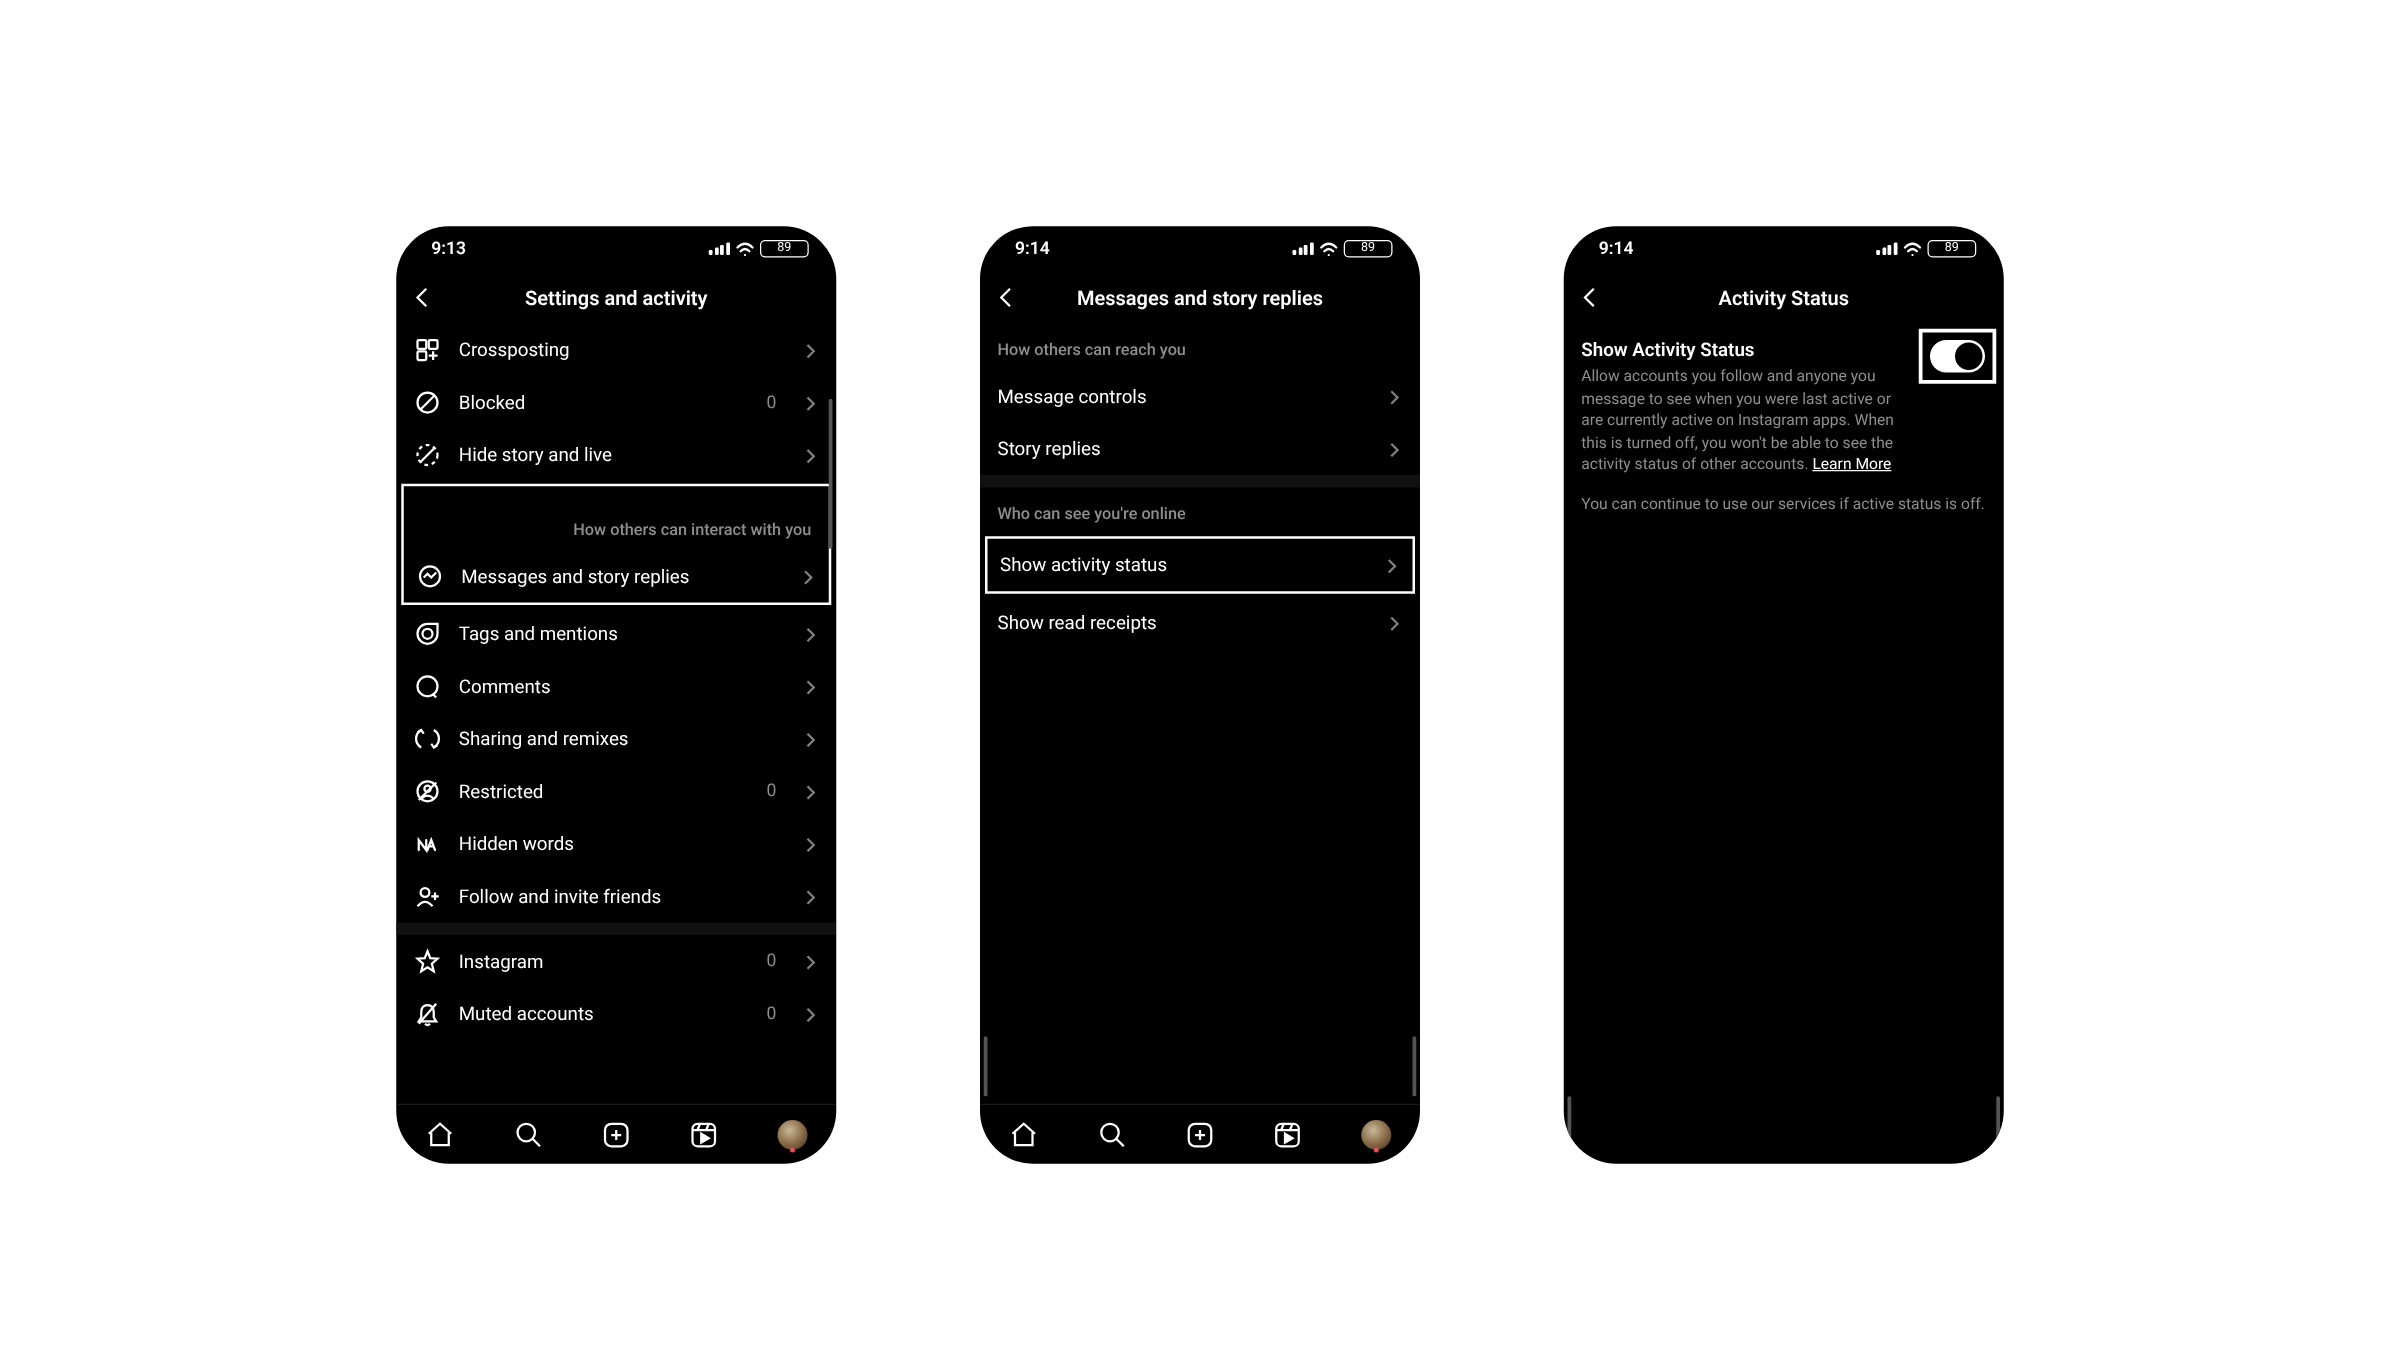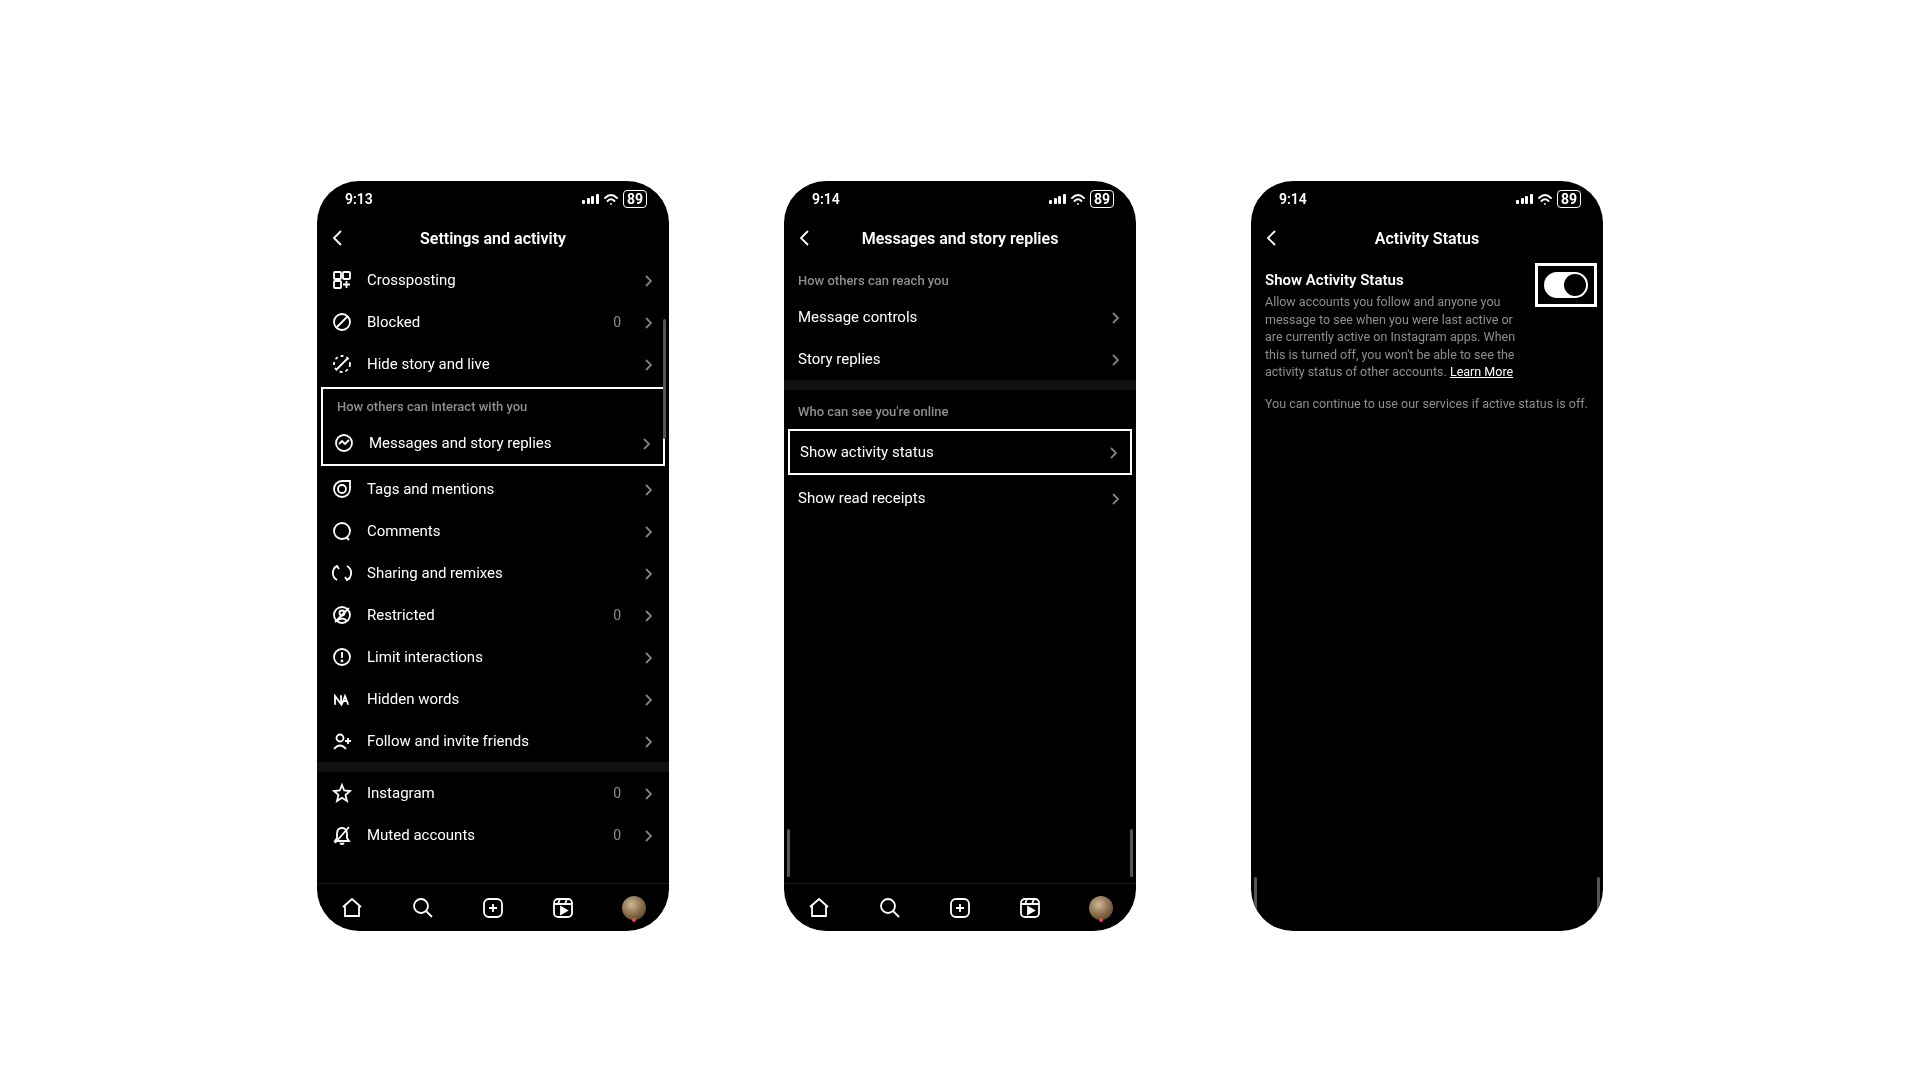--- a/index.html
+++ b/index.html
@@ -38,21 +38,21 @@
   .signal-bars { display: inline-flex; align-items: flex-end; gap: 1.5px; }
   .signal-bars span { width: 3px; background:#fff; border-radius:1px; }
   .signal-bars span:nth-child(1){height:4px;}
   .signal-bars span:nth-child(2){height:6px;}
   .signal-bars span:nth-child(3){height:8px;}
   .signal-bars span:nth-child(4){height:10px;}
   .wifi { width:16px; height:12px; position:relative; }
   .battery-box {
     display:inline-flex; align-items:center;
     border:1.5px solid #fff; border-radius:4px;
-    padding:1px 3px; font-size:14px; font-weight:700;
+    padding:1px 13px; font-size:10px; font-weight:400;
     line-height:1;
   }
   .nav-header {
     display:flex; align-items:center; height:42px;
     padding:0 10px; position:relative;
   }
   .nav-title {
     position:absolute; left:0; right:0; text-align:center;
     font-size:16px; font-weight:600;
   }
@@ -74,21 +74,21 @@
   }
   .row-icon { width:22px; height:22px; flex-shrink:0; display:flex; align-items:center; justify-content:center;}
   .row-label { flex:1; font-size:15px; color:#fff; }
   .row-label-noicon { padding-left:0; }
   .row-badge { color:#8e8e8e; font-size:14px; margin-right:6px; }
   .chevron-right { width:14px; height:14px; opacity:0.5; flex-shrink:0; }
   .highlight-box {
     border:2.5px solid #fff;
     margin: 2px 4px;
   }
-  .highlight-box .section-header { padding-top:10px; }
+  .highlight-box .section-header { padding-top:28px;text-align:right; }
   .highlight-box .row { padding:10px 10px; }
   .divider { height:10px; background:#111; }
   .bottom-nav {
     height:48px; display:flex; align-items:center; justify-content:space-around;
     border-top:1px solid #1a1a1a;
   }
   .bottom-nav .nav-icon { width:24px; height:24px; display:flex; align-items:center; justify-content:center;}
   .avatar {
     width:24px; height:24px; border-radius:50%;
     background: radial-gradient(circle at 40% 35%, #c9b896 0%, #8a6d4a 50%, #3a2a18 100%);
@@ -322,31 +322,20 @@
         </span>
       <span class="row-label">Restricted</span>
       <span class="row-badge">0</span>
       <svg class="chevron-right" viewBox="0 0 14 14">
           <use href="#i-chevron-right"></use>
         </svg>
     </div>
     <div class="row">
       <span class="row-icon">
           <svg viewBox="0 0 22 22">
-            <use href="#i-limit"></use>
-          </svg>
-        </span>
-      <span class="row-label">Limit interactions</span>
-      <svg class="chevron-right" viewBox="0 0 14 14">
-          <use href="#i-chevron-right"></use>
-        </svg>
-    </div>
-    <div class="row">
-      <span class="row-icon">
-          <svg viewBox="0 0 22 22">
             <use href="#i-hidden"></use>
           </svg>
         </span>
       <span class="row-label">Hidden words</span>
       <svg class="chevron-right" viewBox="0 0 14 14">
           <use href="#i-chevron-right"></use>
         </svg>
     </div>
     <div class="row">
       <span class="row-icon">

